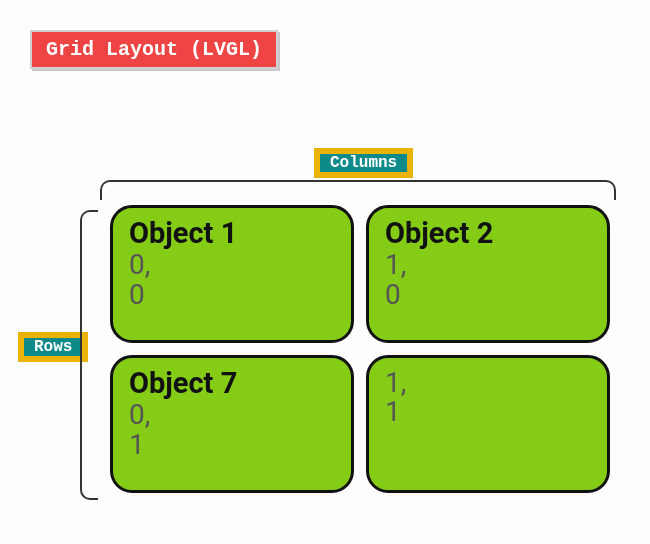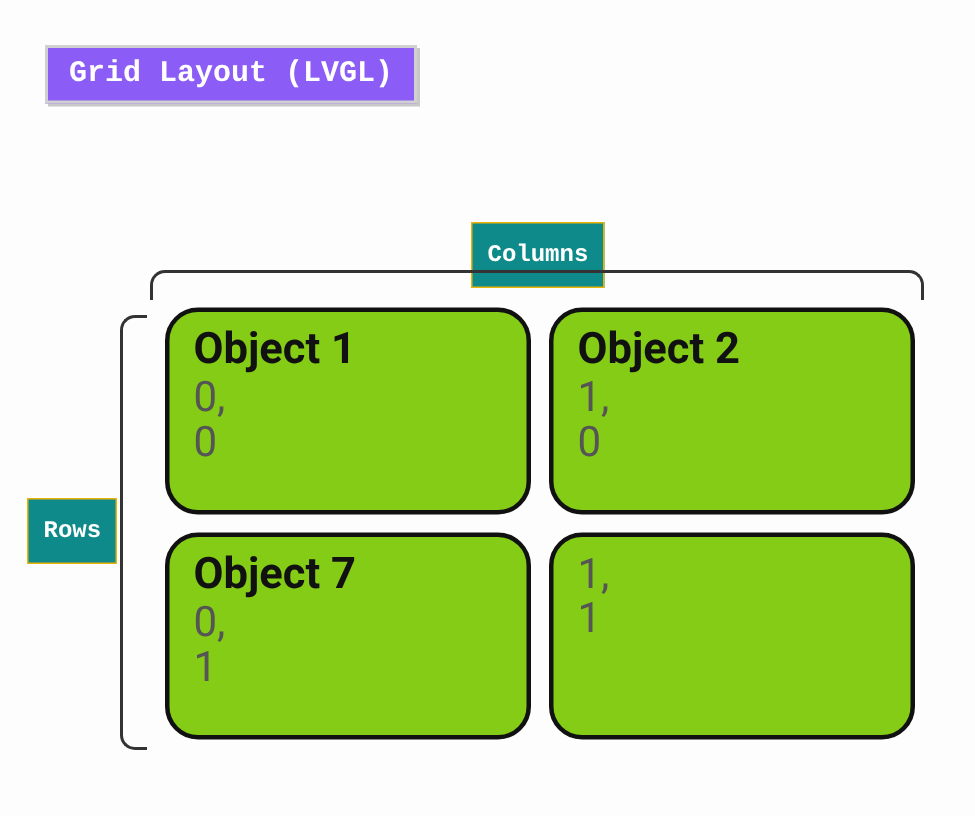--- a/index.html
+++ b/index.html
@@ -7,38 +7,38 @@
     width: 650px;
     height: 544px;
     background: #fdfdfd;
     font-family: -apple-system, BlinkMacSystemFont, "Segoe UI", Roboto, sans-serif;
     position: relative;
   }
   .title-badge {
     position: absolute;
     top: 30px;
     left: 30px;
-    background: #8b5cf6;
+    background: #ef4444;
     color: #fff;
     border: 2px solid #d0d0d0;
     box-shadow: 2px 2px 0 #c8c8c8;
     font-family: "Courier New", Courier, monospace;
     font-weight: bold;
     font-size: 20px;
     padding: 6px 14px;
   }
   .label-badge {
     position: absolute;
     background: #0f8a8a;
     color: #fff;
-    border: 1px solid #eab308;
+    border: 6px solid #eab308;
     font-family: "Courier New", Courier, monospace;
     font-weight: bold;
     font-size: 16px;
-    padding: 12px 10px;
+    padding: 0 10px;
   }
   .columns-label {
     top: 148px;
     left: 314px;
   }
   .rows-label {
     top: 332px;
     left: 18px;
   }
 

